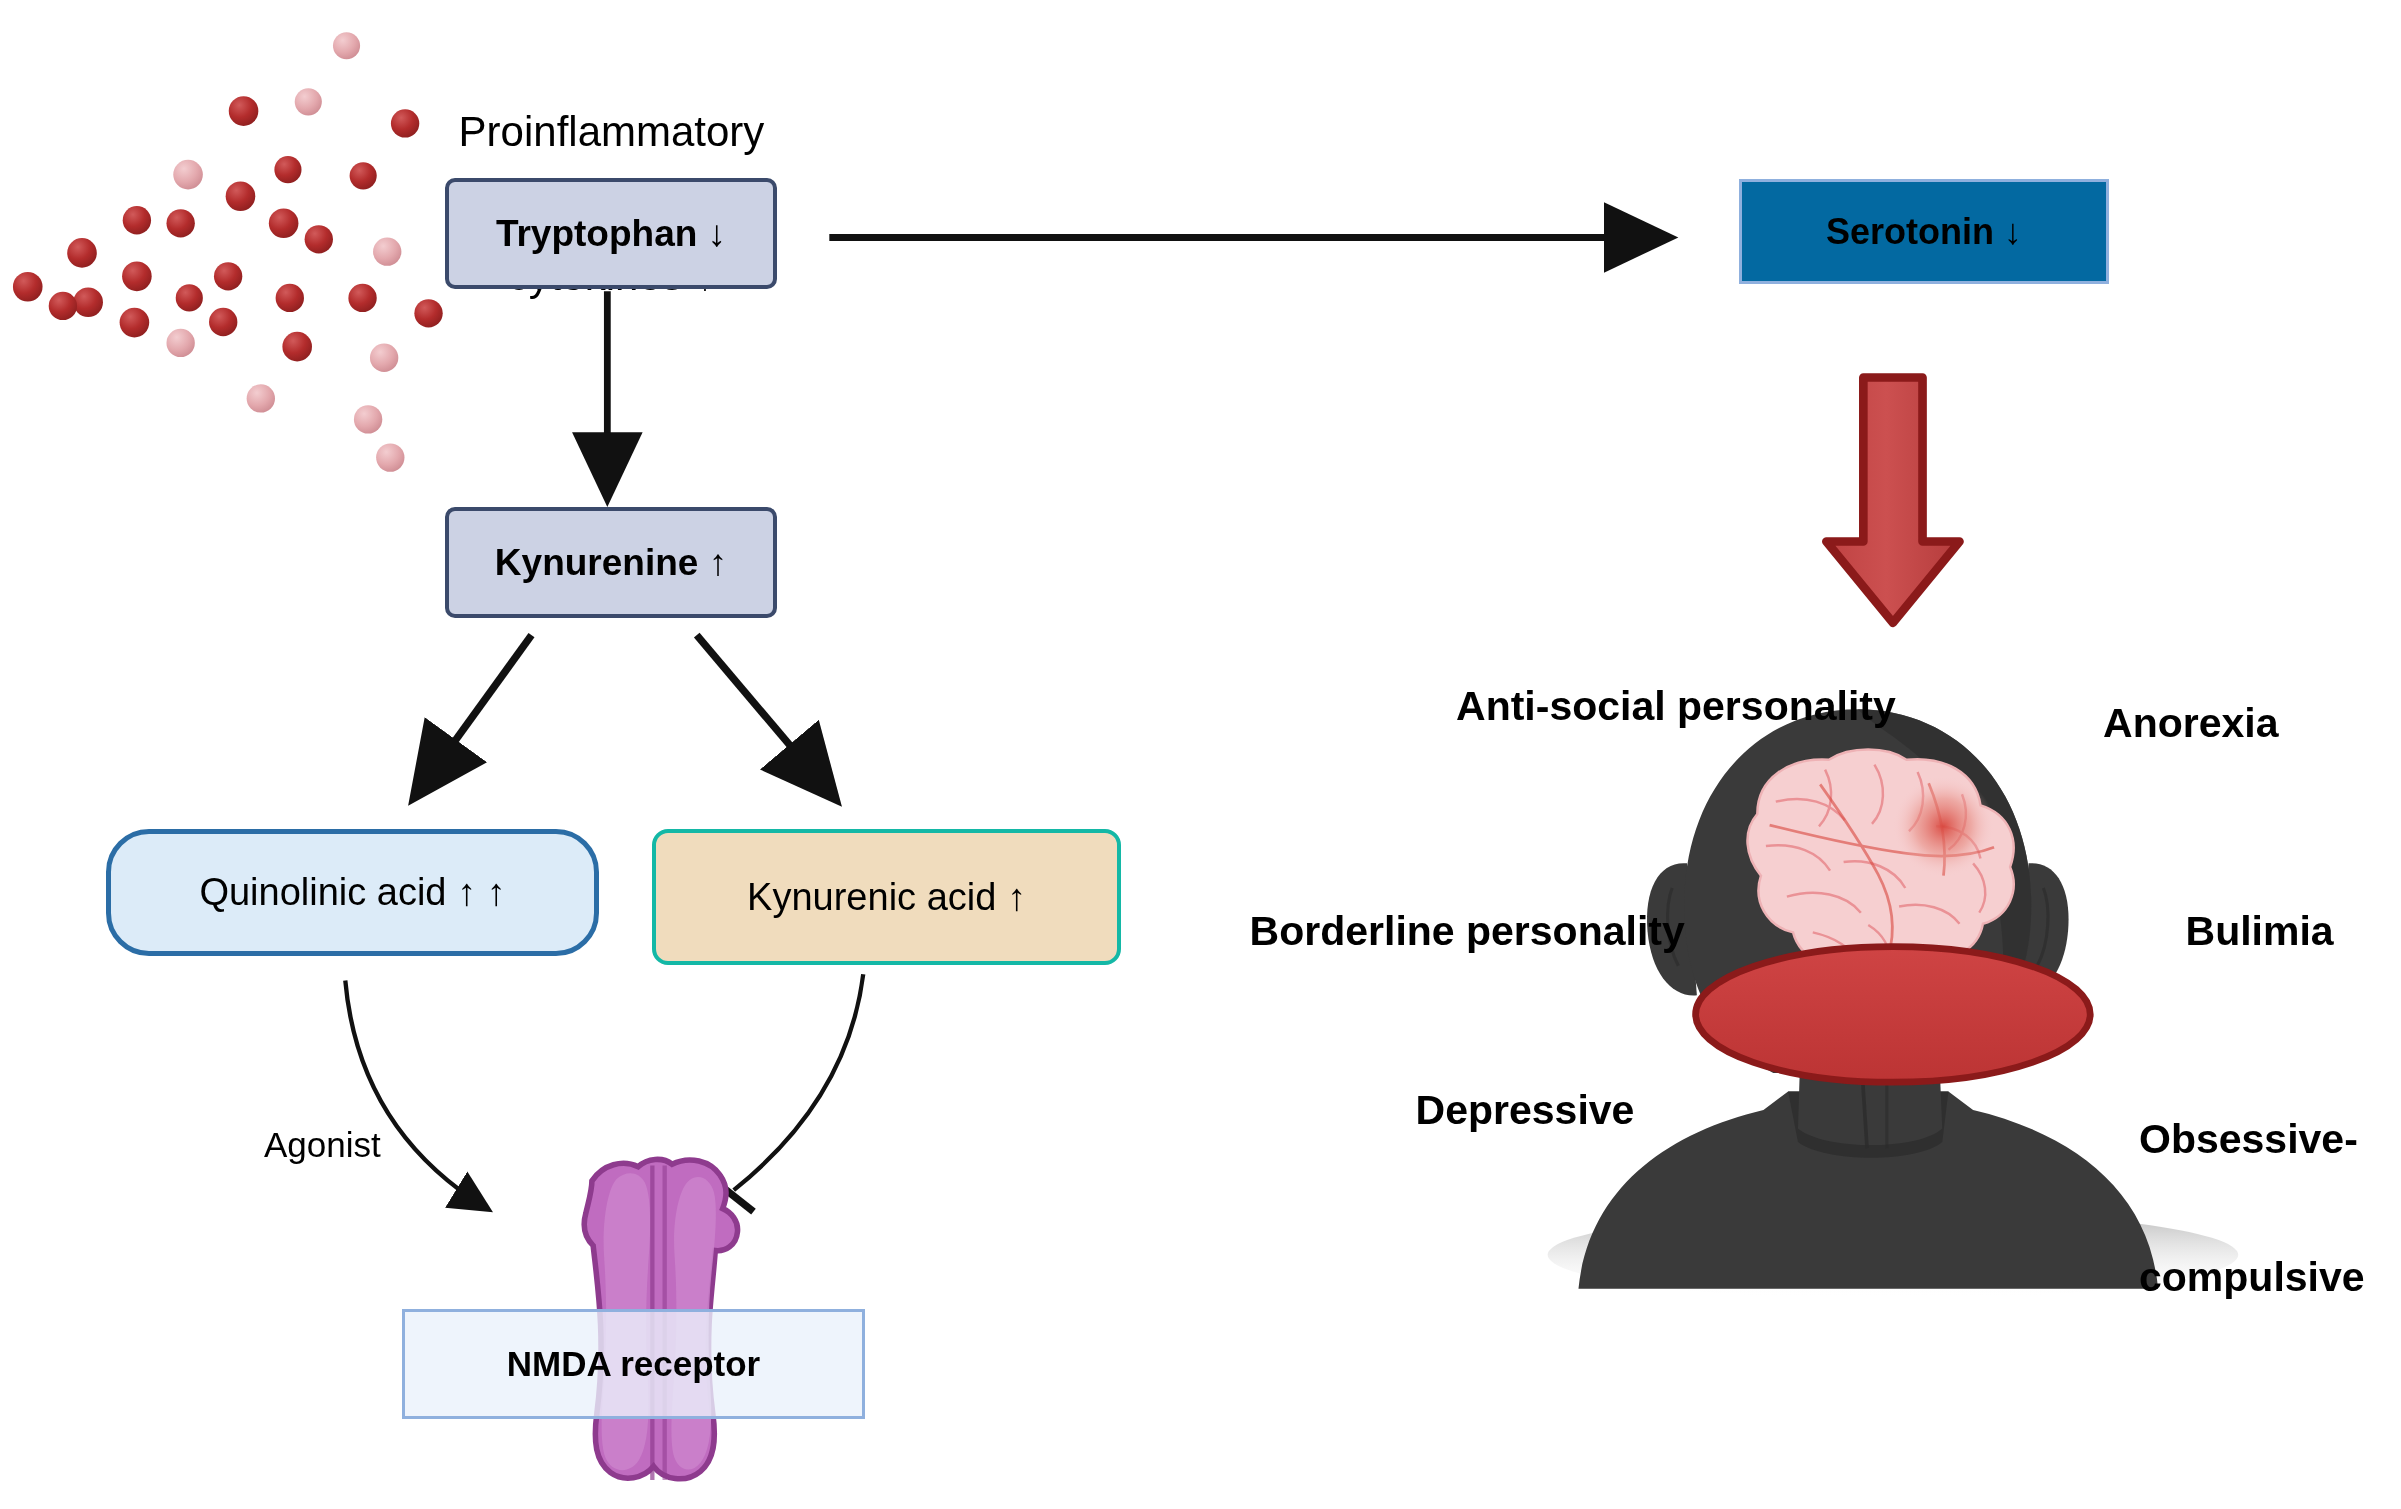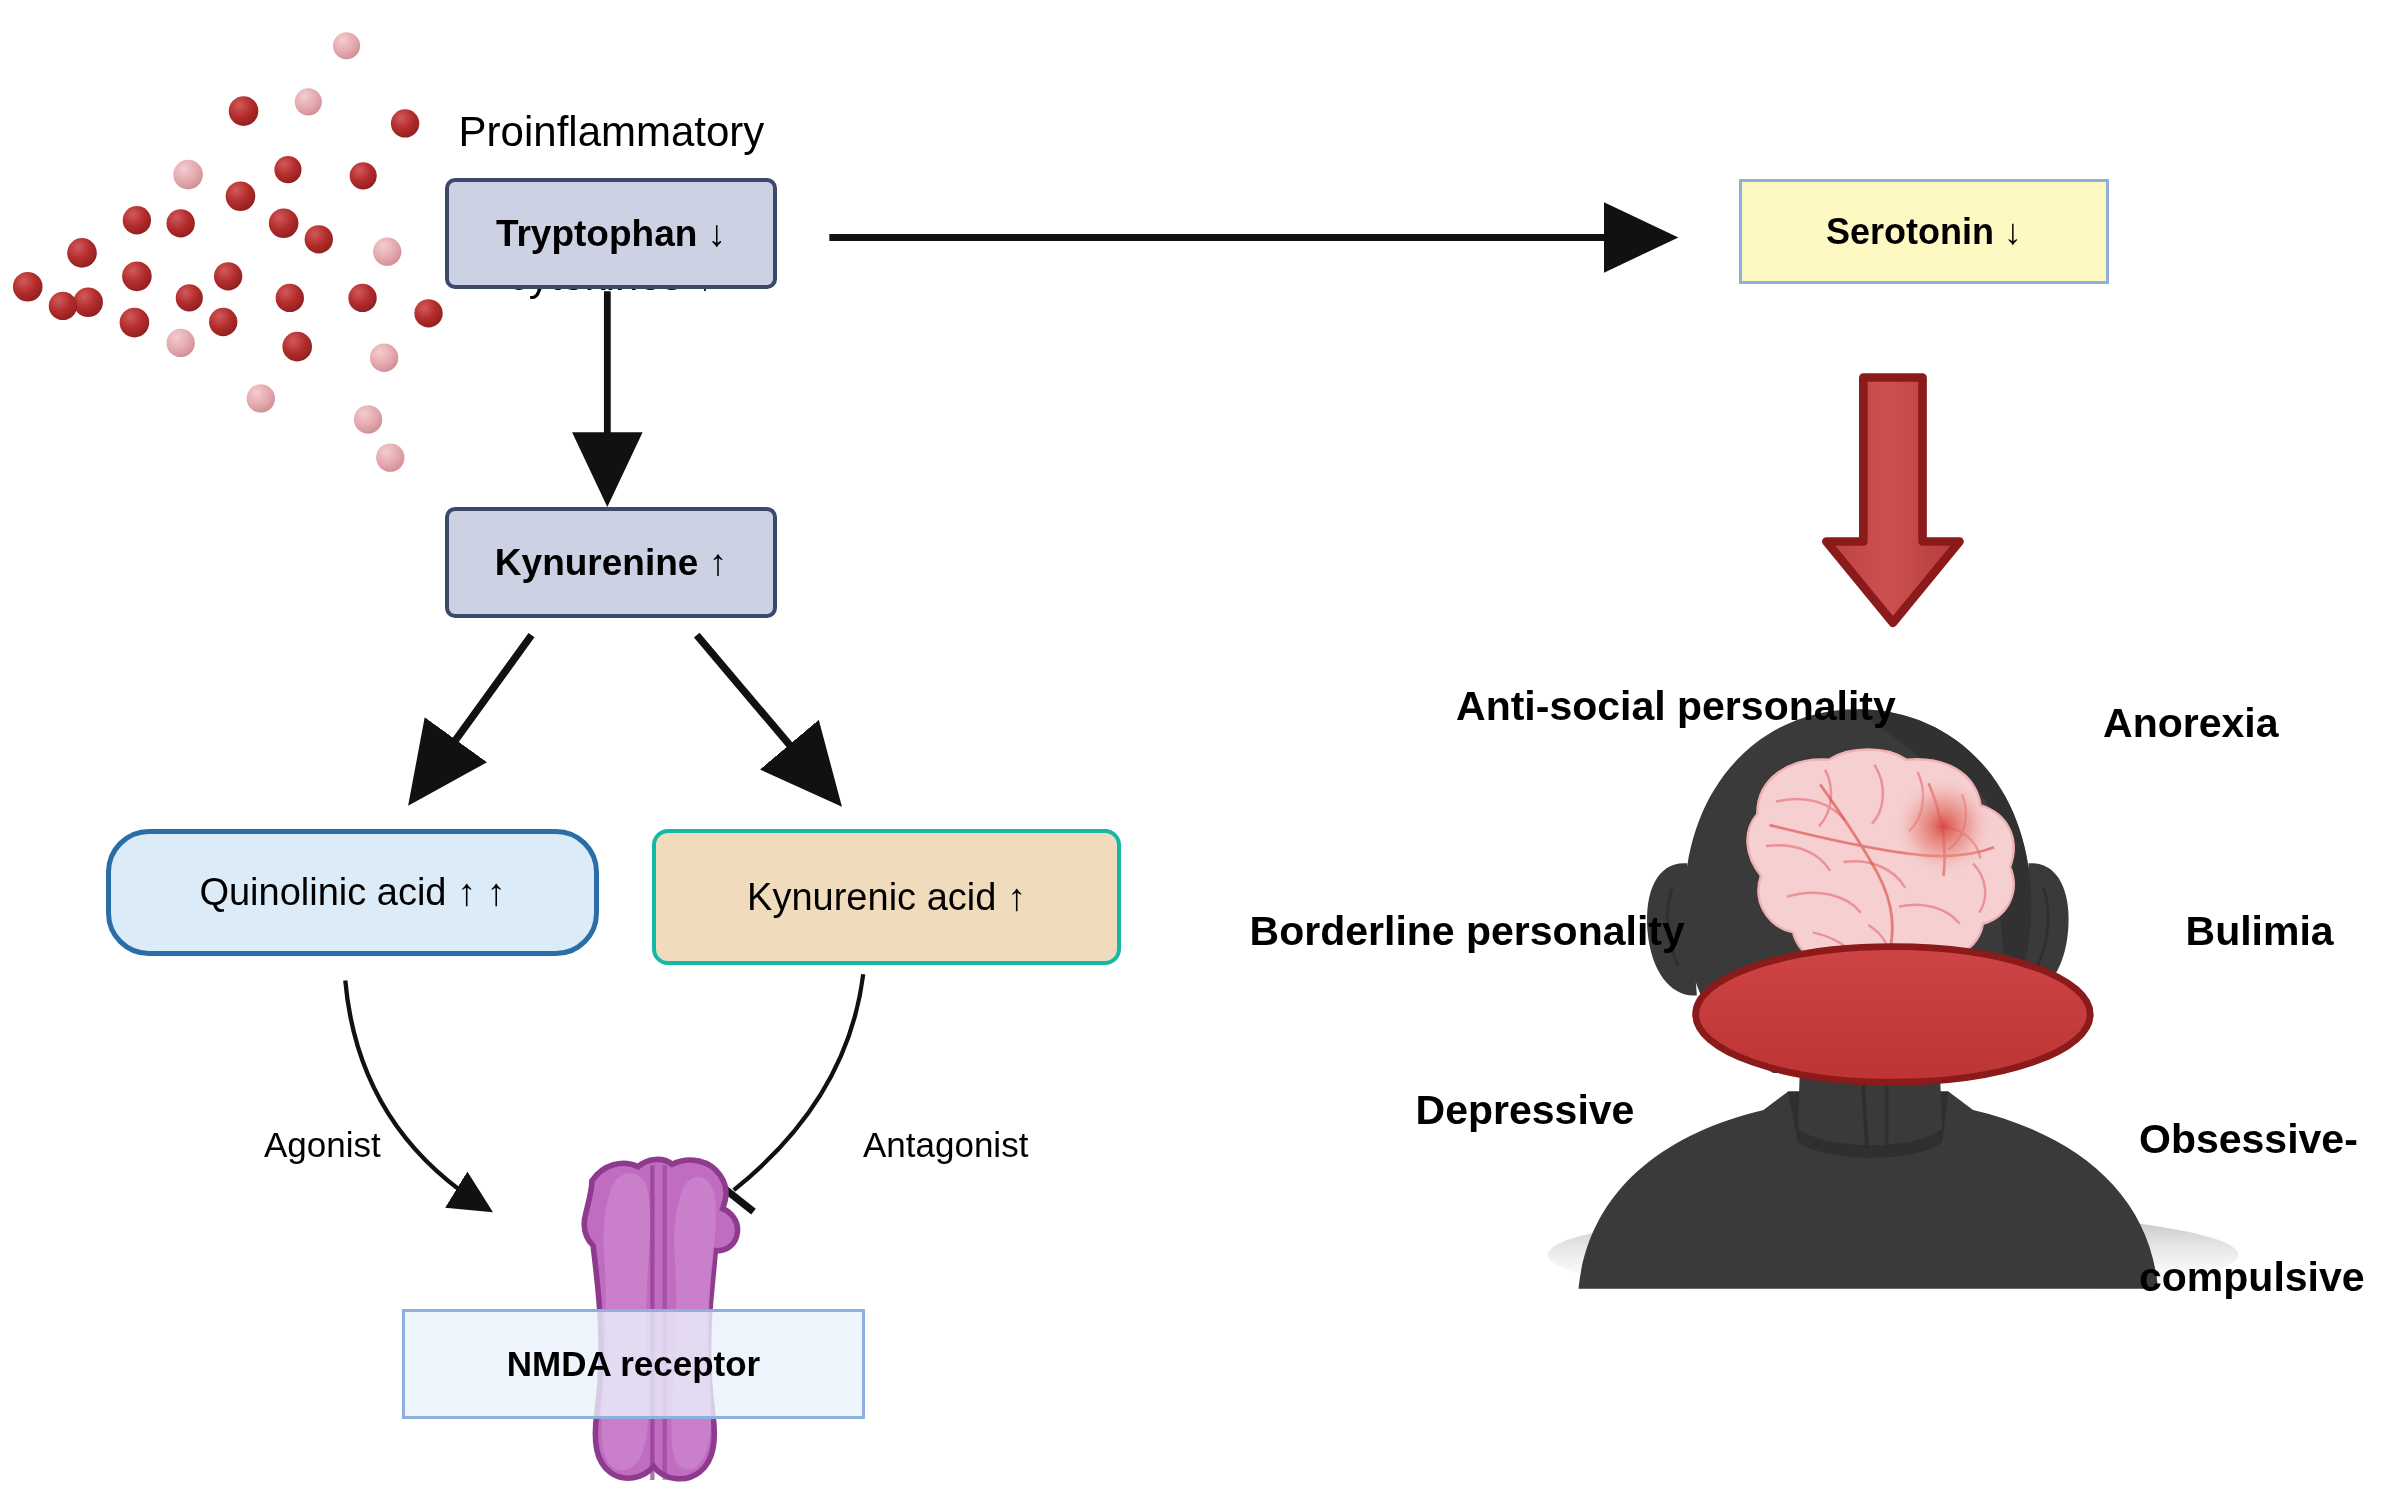--- a/index.html
+++ b/index.html
@@ -8,21 +8,21 @@
   #stage{position:absolute;left:0;top:0;width:2401px;height:1509px;background:#fff;}
 
   .node{position:absolute;display:flex;align-items:center;justify-content:center;
         text-align:center;box-sizing:border-box;}
 
   
   .box-lav{background:#ccd2e4;border:4.3px solid #3b4a6b;border-radius:10px;
            font-weight:bold;}
   .box-blue{background:#dcebf8;border:5px solid #2b6da6;border-radius:43px;}
   .box-tan{background:#f0dcbd;border:4px solid #14b8a6;border-radius:16px;}
-  .box-pale{background:#fef9c3;border:3.1px solid #8fb0de;font-weight:bold;}
+  .box-pale{background:#0369a1;border:3.1px solid #8fb0de;font-weight:bold;}
 
   .lbl{position:absolute;white-space:pre;}
   .disorder-lbl{position:absolute;font-weight:bold;color:#000;white-space:pre;
                 line-height:1.12;}
 
   svg.layer{position:absolute;left:0;top:0;width:2401px;height:1509px;
             pointer-events:none;overflow:visible;}
 </style>
 </head>
 <body>
@@ -230,23 +230,20 @@
     <span>Quinolinic acid ↑ ↑</span>
   </div>
 
   <div class="node box-tan" style="left:652px;top:829px;width:469px;height:136px;font-size:38px;">
     <span>Kynurenic acid ↑</span>
   </div>
 
   <div class="lbl" style="left:227px;top:1085px;font-size:35px;">
     <span>Agonist</span>
   </div>
-  <div class="lbl" style="left:826px;top:1085px;font-size:35px;">
-    <span>Antagonist</span>
-  </div>
 
   <div class="node box-pale" style="left:402px;top:1309px;width:463px;height:110px;font-size:35px;
               background:rgba(234,241,251,0.80);">
     <span>NMDA receptor</span>
   </div>
 
   <div class="node box-pale" style="left:1739px;top:179px;width:370px;height:105px;font-size:36px;">
     <span>Serotonin ↓</span>
   </div>
 

